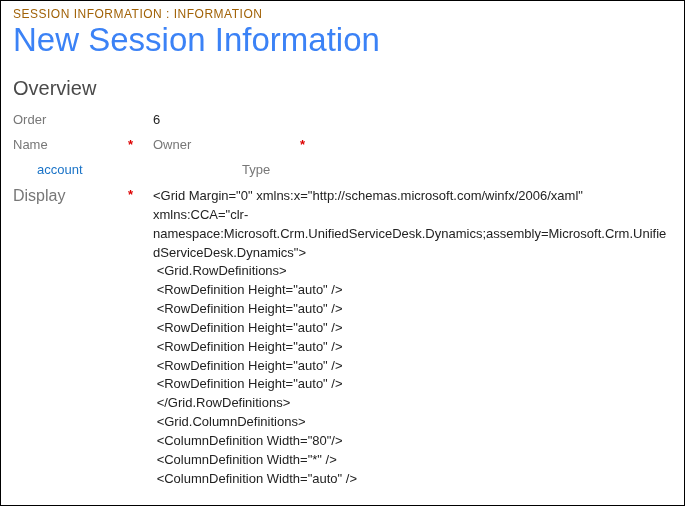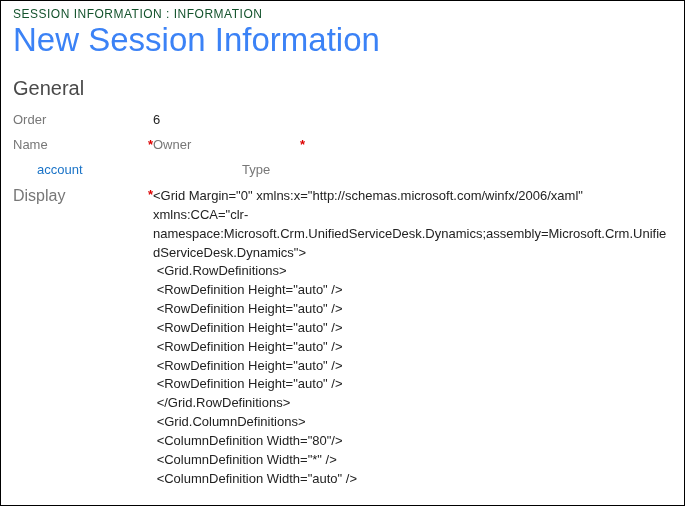--- a/index.html
+++ b/index.html
@@ -9,21 +9,21 @@
     color: #333;
     width: 685px;
     height: 506px;
     border: 1px solid #000;
     overflow: hidden;
     position: relative;
   }
   .crumb {
     font-size: 12px;
     letter-spacing: 0.5px;
-    color: #14532d;
+    color: #a16207;
     padding: 6px 12px 0 12px;
   }
   .page-title {
     font-size: 33px;
     font-weight: 300;
     color: #3b82f6;
     padding: 0 12px 18px 12px;
   }
   .section-title {
     font-size: 20px;
@@ -38,21 +38,21 @@
     display: flex;
     align-items: flex-start;
     margin-bottom: 10px;
     font-size: 13px;
   }
   .label-col {
     width: 140px;
     display: flex;
     justify-content: space-between;
     align-items: center;
-    padding-right: 0;
+    padding-right: 20px;
     color: #777;
   }
   .req {
     color: #d00;
     font-weight: bold;
     font-size: 13px;
   }
   .value-col {
     width: 205px;
     color: #222;
@@ -98,21 +98,21 @@
     max-height: 300px;
     overflow: hidden;
   }
   .spacer-req { width: 80px; display:flex; justify-content:flex-end; padding-right:8px;}
 </style>
 </head>
 <body>
 
 <div class="crumb">SESSION INFORMATION : INFORMATION</div>
 <div class="page-title">New Session Information</div>
-<div class="section-title">General</div>
+<div class="section-title">Overview</div>
 
 <div class="form-area">
 
   <div class="row">
     <div class="label-col">
       <span>Order</span>
     </div>
     <div class="value-col">6</div>
   </div>
 

